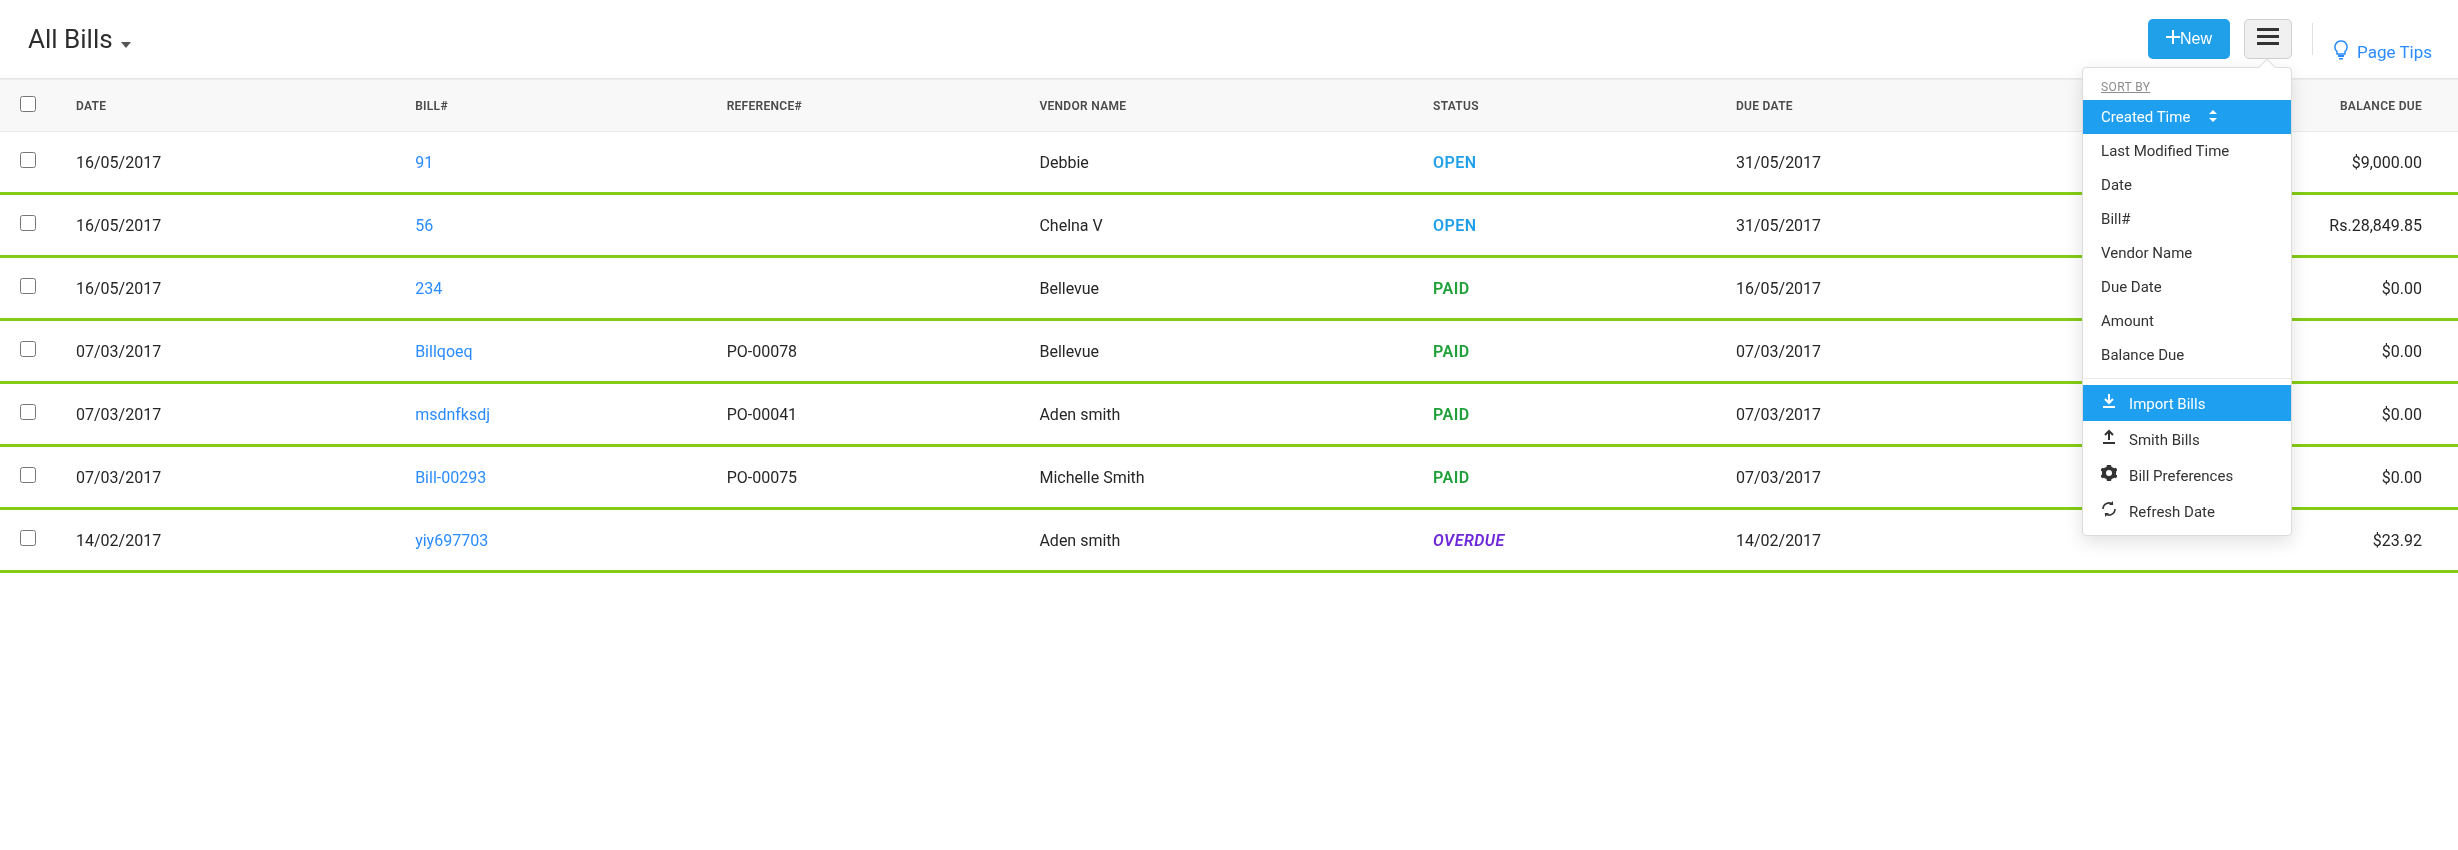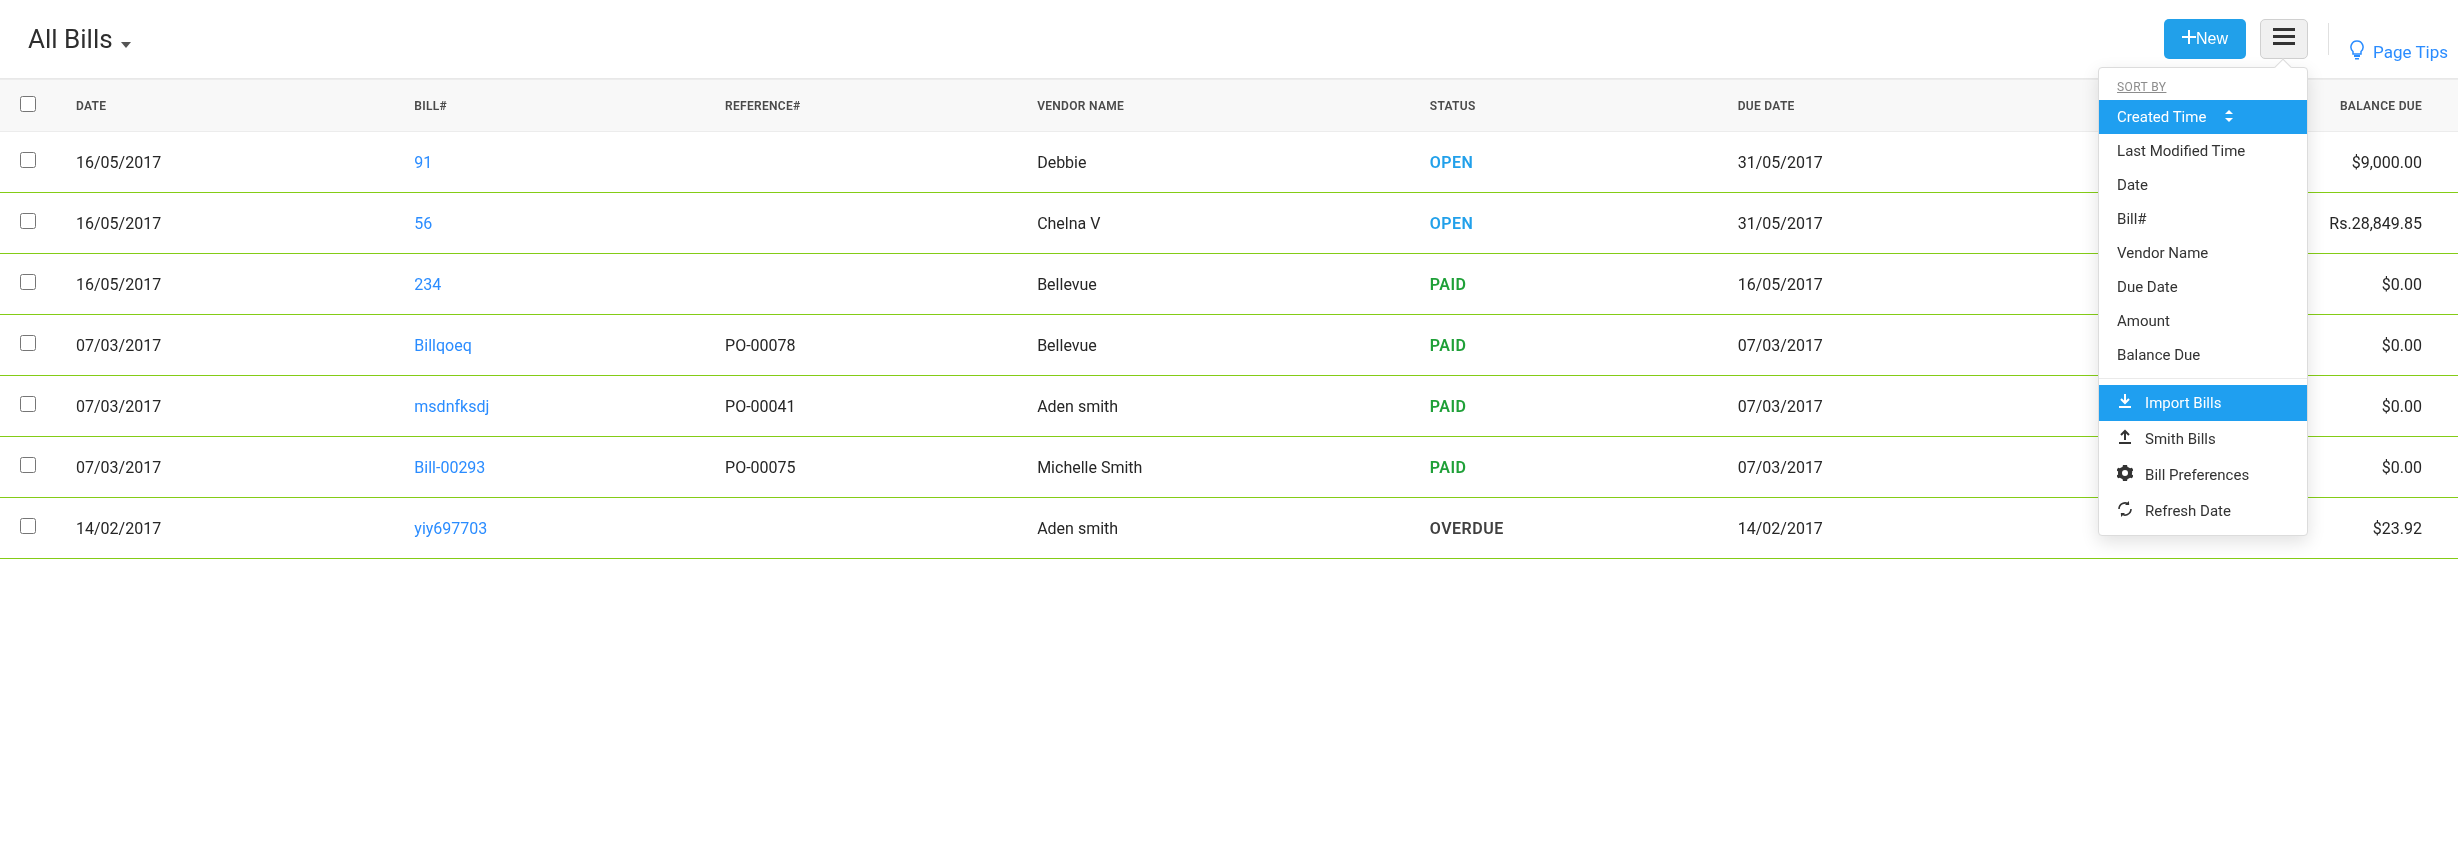--- a/index.html
+++ b/index.html
@@ -9,21 +9,21 @@
     color: #333;
     font-size: 15px;
   }
   .container { width: 100%; }
 
   
   .topbar {
     display: flex;
     align-items: center;
     justify-content: space-between;
-    padding: 14px 10px 14px 28px;
+    padding: 14px 26px 14px 28px;
     border-bottom: 1px solid #e8e8e8;
   }
   .title-wrap {
     display: flex;
     align-items: center;
     font-size: 26px;
     color: #2e2e2e;
     cursor: pointer;
   }
   .title-wrap .caret { margin-left: 8px; }
@@ -79,31 +79,31 @@
     color: #4a4a4a;
     background: #f8f8f8;
     border-top: 1px solid #ececec;
     border-bottom: 1px solid #ececec;
     padding: 16px 20px;
   }
   thead th.col-check { width: 46px; }
   thead th.col-bal { text-align: right; padding-right: 36px; }
   tbody td {
     padding: 20px 20px;
-    border-bottom: 1px solid #84cc16;
+    border-bottom: 3px solid #84cc16;
     font-size: 16px;
     color: #262626;
     white-space: nowrap;
   }
   tbody td.col-bal { text-align: right; padding-right: 36px; }
   .bill-link { color: #2a8cff; cursor: pointer; }
   .status { font-size: 16px; font-weight: 600; letter-spacing: 0.5px; }
   .status-open { color: #21a0ea; }
   .status-paid { color: #1fa038; }
-  .status-overdue { color: #404040; }
+  .status-overdue { color: #6d28d9; font-style: italic; }
 
   input[type=checkbox] {
     width: 16px; height: 16px; cursor: pointer;
   }
 
   
   .menu-wrap { position: relative; }
   .dropdown {
     position: absolute;
     right: 0;
@@ -128,21 +128,21 @@
   }
   .dd-header {
     font-size: 12px;
     color: #8c8c8c;
     letter-spacing: 0.4px;
     padding: 12px 18px 6px;
     text-decoration: underline;
   }
   .dd-item {
     display: flex;
-    align-items: center;
+    align-items: flex-end;
     gap: 12px;
     padding: 8px 18px;
     font-size: 15px;
     color: #333;
     cursor: pointer;
   }
   .dd-item.selected, .dd-item.hover {
     background: #1f9ff0;
     color: #fff;
   }

